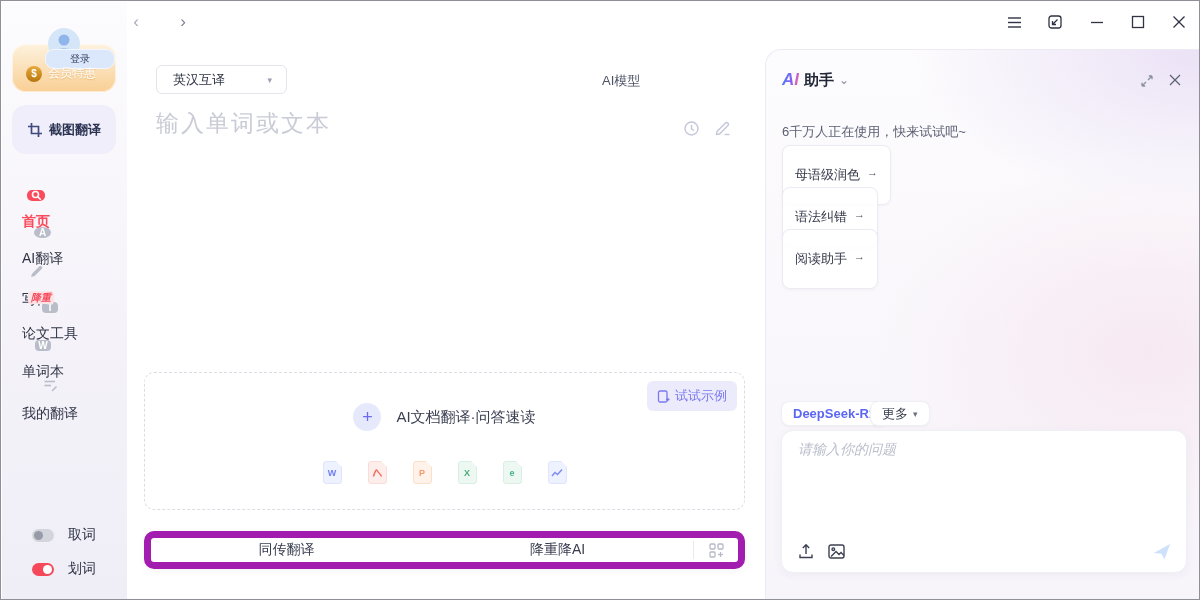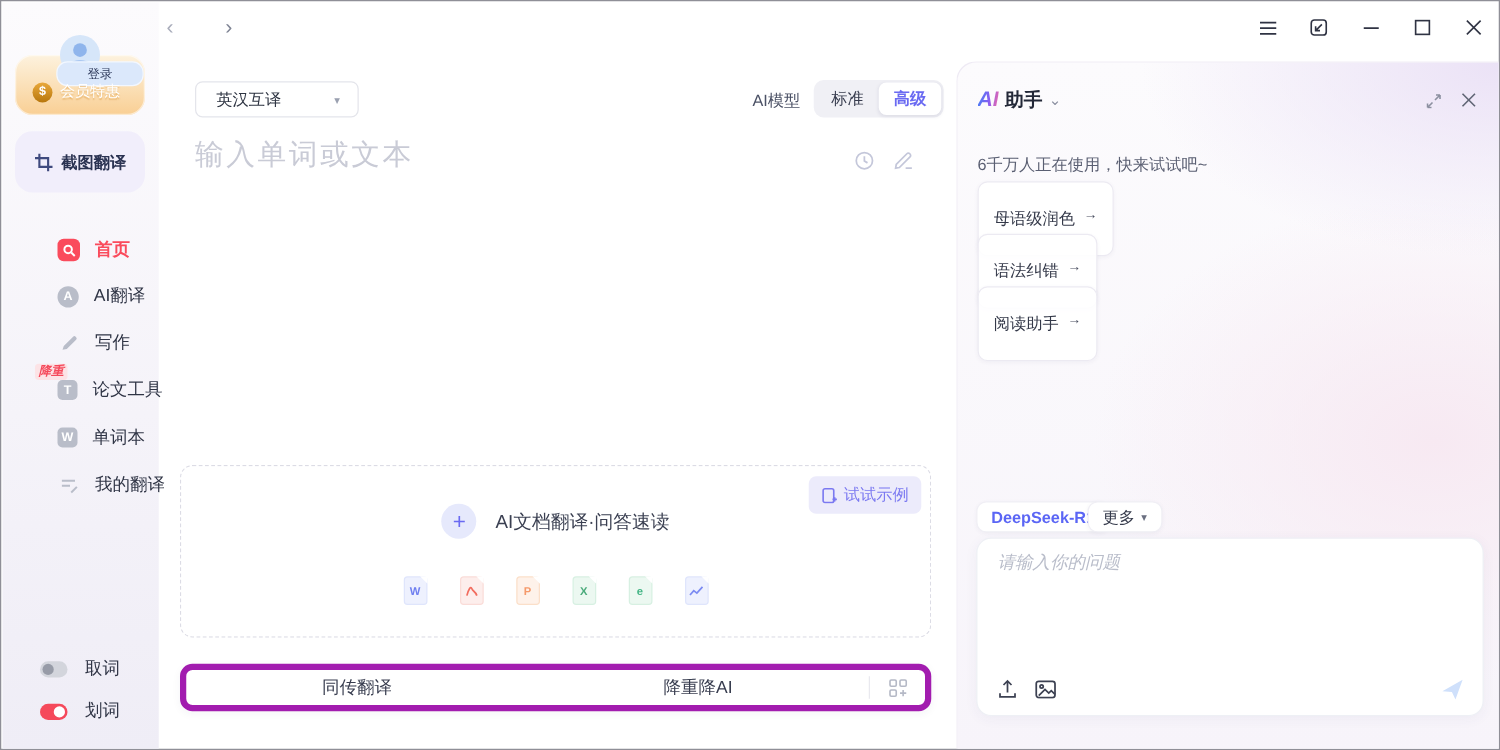--- a/index.html
+++ b/index.html
@@ -32,22 +32,22 @@
                   background:linear-gradient(180deg,#e9a83a,#b8770d);
                   color:#fff; font-size:10px; font-weight:bold; display:flex;
                   align-items:center; justify-content:center; }
   .member-label { font-size:12px; font-weight:normal; color:#fff;
                   text-shadow:0 1px 1px rgba(210,140,40,.45); }
   .shot-card { position:absolute; left:10px; top:103px; width:104px; height:49px;
                border-radius:14px; background:#f1eefb; display:flex; align-items:center;
                justify-content:center; gap:6px; cursor:pointer; }
   .shot-label { font-size:13px; font-weight:600; color:#2b3352; }
 
-  .nav-item { position:absolute; left:44px; display:flex; align-items:center;
-              gap:12px; cursor:pointer; height:20px; }
+  .nav-item { position:absolute; left:20px; display:flex; align-items:center;
+              gap:12px; cursor:pointer; height:20px;flex-direction:column; }
   .nav-label { font-size:14px; color:#2f3445; white-space:nowrap; }
   .nav-item.active .nav-label { color:#fa4b5c; font-weight:600; }
   .ic-home { width:18px; height:18px; border-radius:5px; background:#fa4b5c;
              display:flex; align-items:center; justify-content:center; }
   .ic-round { width:17px; height:17px; border-radius:50%; background:#b9bdc9;
               color:#fff; font-size:10px; font-weight:bold; display:flex;
               align-items:center; justify-content:center; }
   .ic-sq { width:16px; height:16px; border-radius:4px; background:#b9bdc9;
            color:#fff; font-size:10px; font-weight:bold; display:flex;
            align-items:center; justify-content:center; }
@@ -108,21 +108,21 @@
   .file-ic::after { content:""; position:absolute; right:-1px; top:-1px; width:0; height:0;
                     border-left:6px solid transparent; border-top:6px solid #fff; }
   .f-word  { background:#eef1fe; border-color:#dfe5fc; color:#6f7ff0; }
   .f-pdf   { background:#fdeeec; border-color:#fadcd8; color:#f26d5f; }
   .f-ppt   { background:#fef2ea; border-color:#fbdfc9; color:#f59a6b; }
   .f-excel { background:#ecf8f1; border-color:#d7f0e2; color:#4cab7c; }
   .f-ebook { background:#ecf8f1; border-color:#d7f0e2; color:#45b586; }
   .f-chart { background:#eef1fe; border-color:#dfe5fc; color:#7c8bf2; }
 
   .tools-bar { position:absolute; left:143px; top:530px; width:601px; height:38px;
-               background:#fff; border:5px solid #a21caf; border-radius:10px;
+               background:#fff; border:7px solid #a21caf; border-radius:10px;
                box-shadow:0 2px 8px rgba(40,40,80,.05); display:flex; align-items:center; }
   .tool-item { flex:1; text-align:center; font-size:14px; color:#383d4f; cursor:pointer; }
   .tools-divider { width:1px; height:18px; background:#e9e9ef; }
   .grid-btn { width:44px; display:flex; align-items:center; justify-content:center;
               cursor:pointer; }
 
   
   .assistant { position:absolute; left:764px; top:48px; width:435px; height:551px;
                border-top-left-radius:16px; border-left:1px solid #eeeaf4;
                border-top:1px solid #eeeaf4;
@@ -277,24 +277,20 @@
         </span>
       <span class="toggle-label">划词</span>
     </div>
   </div>
 
   <div class="lang-select">
     <span class="lang-label">英汉互译</span>
     <span class="sel-caret">▾</span>
   </div>
   <span class="model-label">AI模型</span>
-  <div class="segmented">
-    <span class="segment">标准</span>
-    <span class="segment active">高级</span>
-  </div>
   <input class="main-input" placeholder="输入单词或文本" style="">
   <div class="mini-ico" style="left:680px; top:117px;">
     <svg width="17" height="17" viewBox="0 0 17 17" fill="none" stroke="#c4c7da" stroke-width="1.4">
         <circle cx="8.5" cy="8.5" r="6.5"></circle>
         <path d="M8.5 5 V8.8 L11 10.3"></path>
       </svg>
   </div>
   <div class="mini-ico" style="left:712px; top:117px;">
     <svg width="18" height="18" viewBox="0 0 18 18" fill="none" stroke="#c4c7da" stroke-width="1.4">
         <path d="M3 12.5 L11.5 4 a1.6 1.6 0 0 1 2.3 0 l0.2 0.2 a1.6 1.6 0 0 1 0 2.3 L5.5 15 L2.5 15.5 Z"></path>

